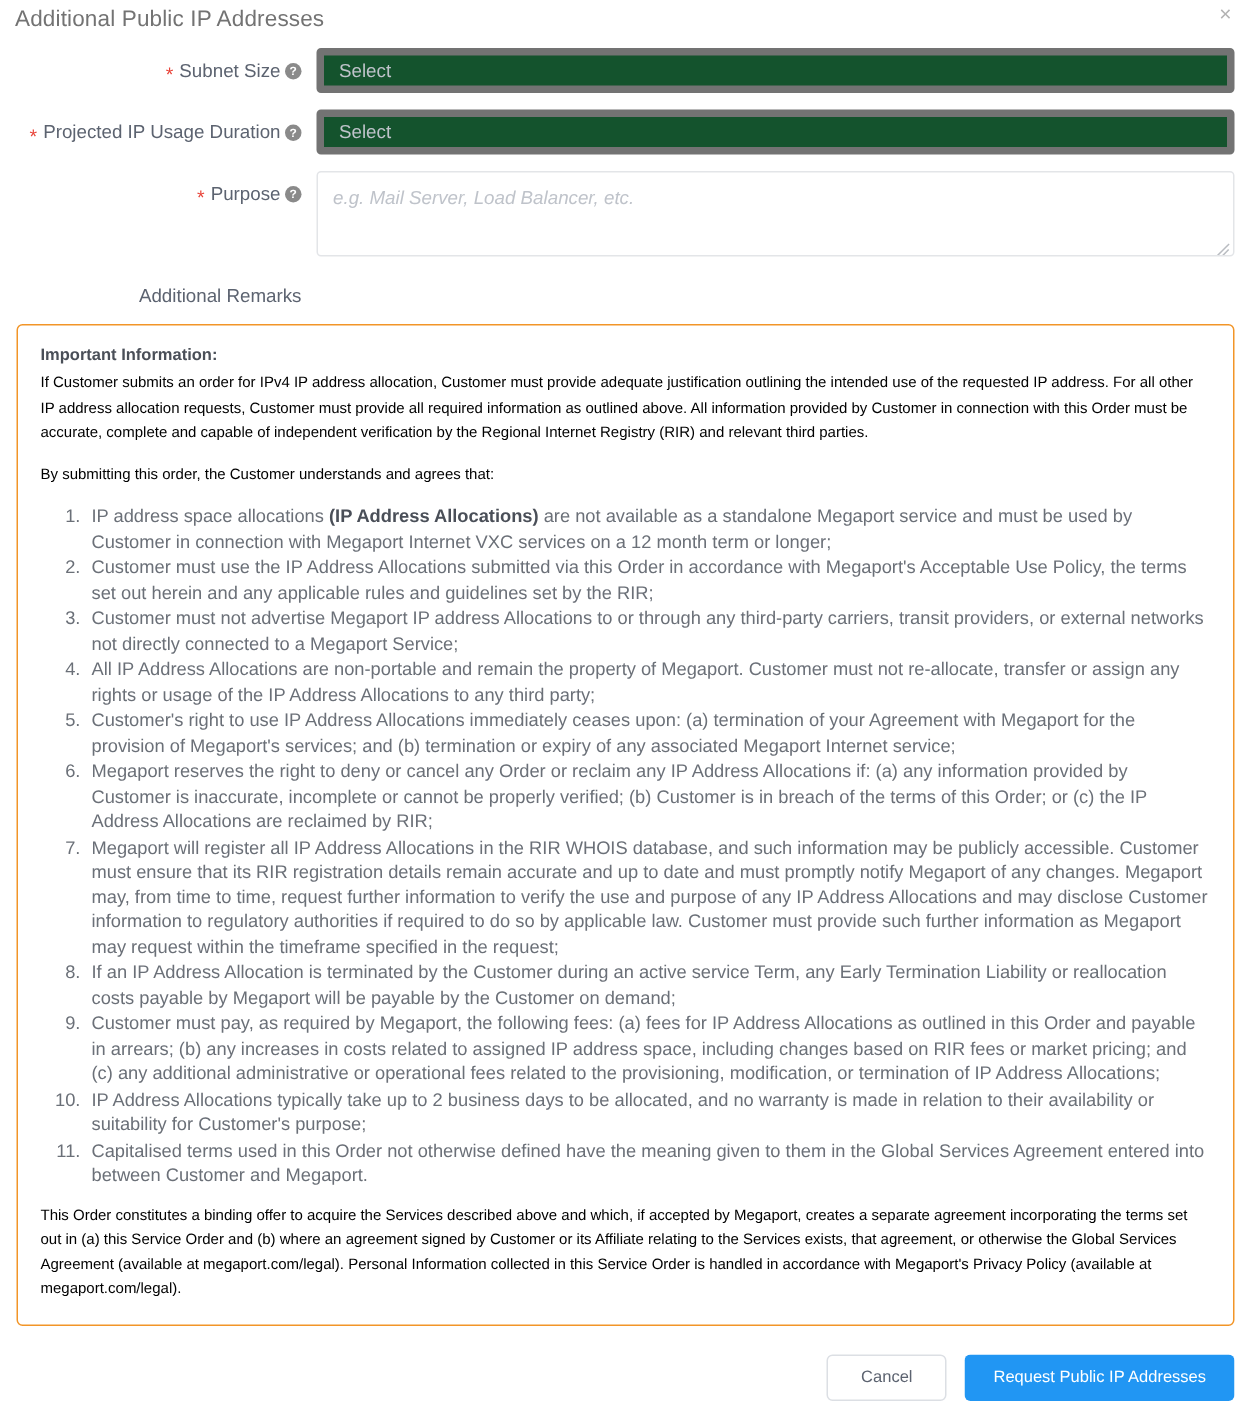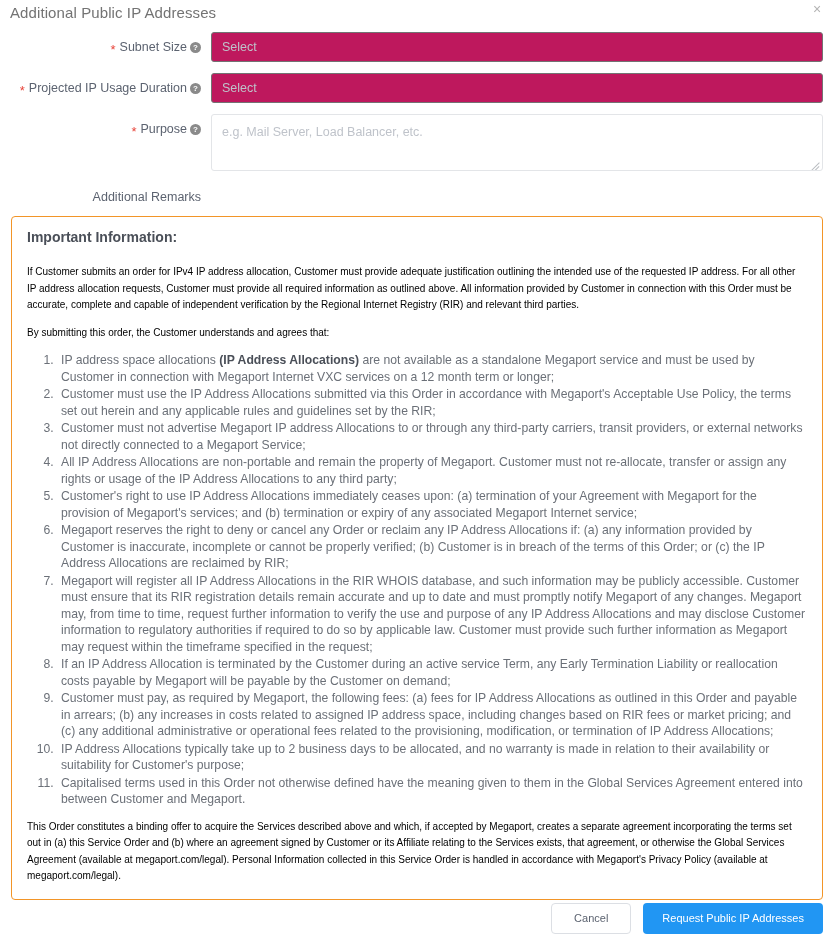--- a/index.html
+++ b/index.html
@@ -94,23 +94,23 @@
     cursor: pointer;
     flex: 0 0 auto;
     position: relative;
     top: 0px;
   }
   .field-wrap { flex: 1; position: relative; }
 
   .select-box {
     width: 100%;
     height: 30px;
-    border: 1px solid #737373;
+    border: 5px solid #737373;
     border-radius: 3px;
-    background: #be185d;
+    background: #14532d;
     display: flex;
     align-items: center;
     padding: 0 28px 0 10px;
     font-size: 12.5px;
     color: #bfc3ca;
     cursor: pointer;
     position: relative;
   }
 
   .textarea-box {
@@ -118,20 +118,21 @@
     border: 1px solid #e3e5e8;
     border-radius: 3px;
     background: #fff;
     padding: 8px 10px;
     font-size: 12.5px;
     color: #bfc3ca;
     line-height: 19px;
     position: relative;
     cursor: text;
     font-family: "Liberation Sans", sans-serif;
+    font-style: italic;
   }
   .ta-purpose { height: 57px; }
   .ta-remarks { height: 60px; }
   .resize-grip {
     position: absolute;
     right: 1px;
     bottom: 1px;
     width: 11px;
     height: 11px;
     overflow: hidden;
@@ -157,24 +158,24 @@
 
   
   .info-box {
     margin: 3px 11px 0 11px;
     border: 1px solid #f29528;
     border-radius: 4px;
     padding: 12px 15px 14px 15px;
     background: #ffffff;
   }
   .info-title {
-    font-size: 14px;
+    font-size: 11px;
     font-weight: 700;
     color: #4a4f58;
-    margin-bottom: 19px;
+    margin-bottom: 3px;
     line-height: 16px;
   }
   .info-p {
     font-size: 10px;
     color: #000000;
     line-height: 16.5px;
     margin: 0 0 11px 0;
     text-align: left;
   }
   .info-list {

